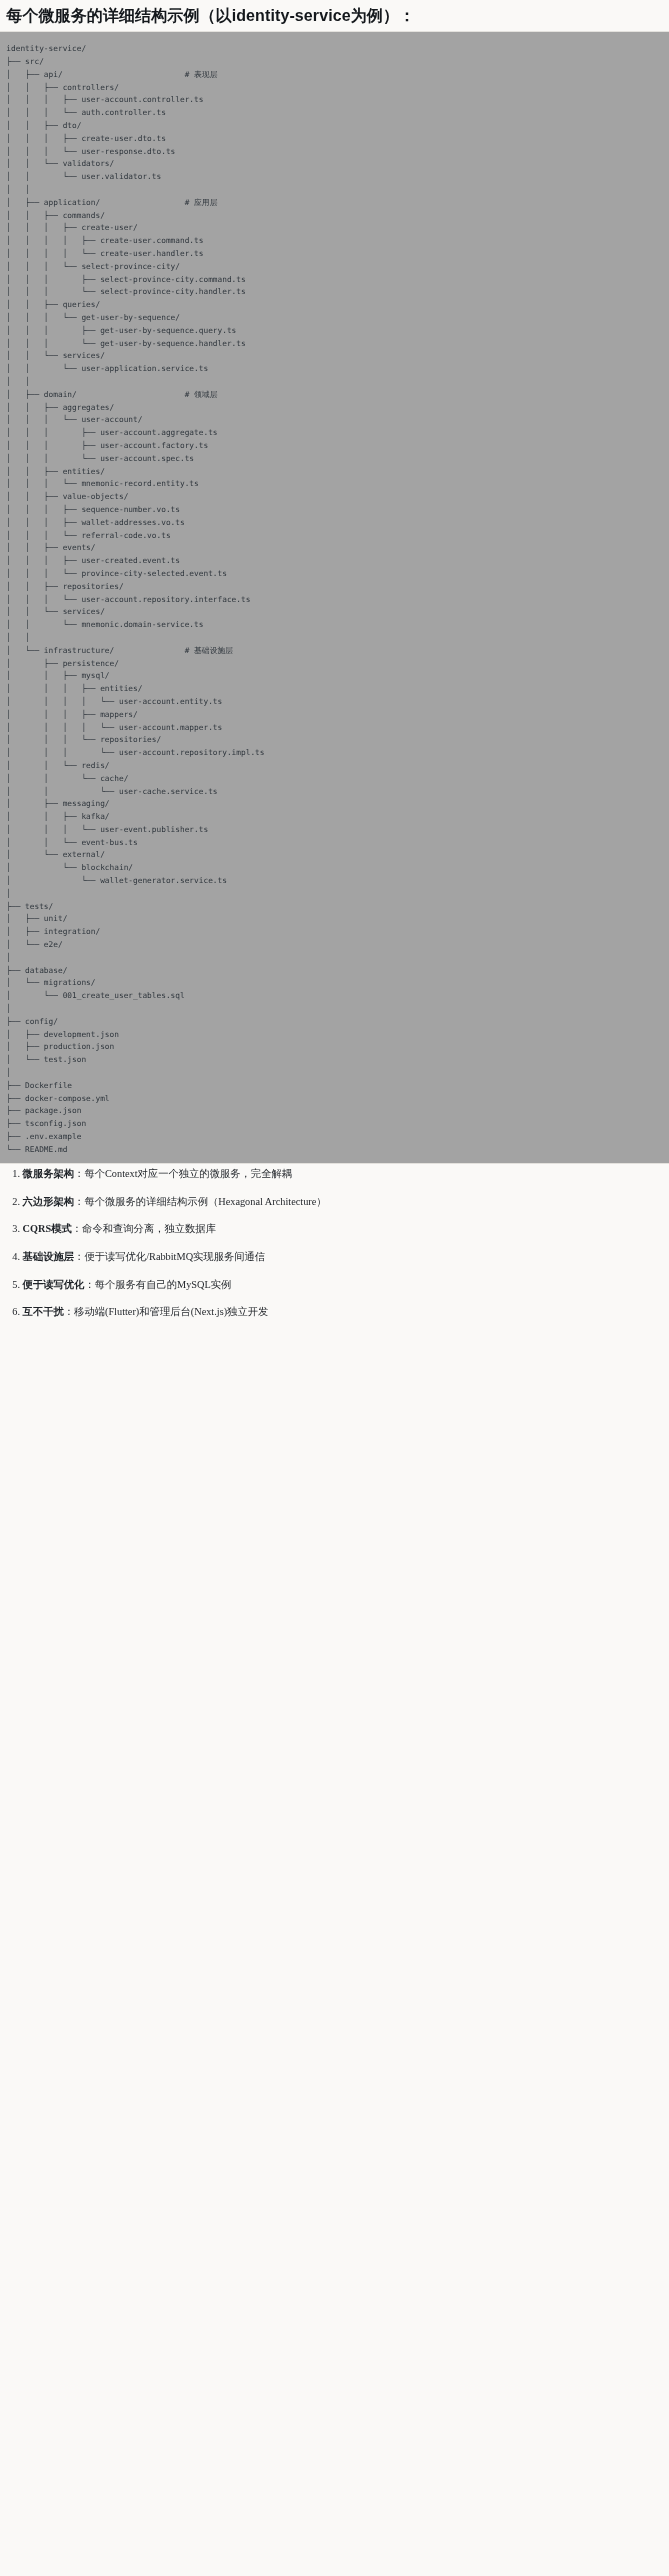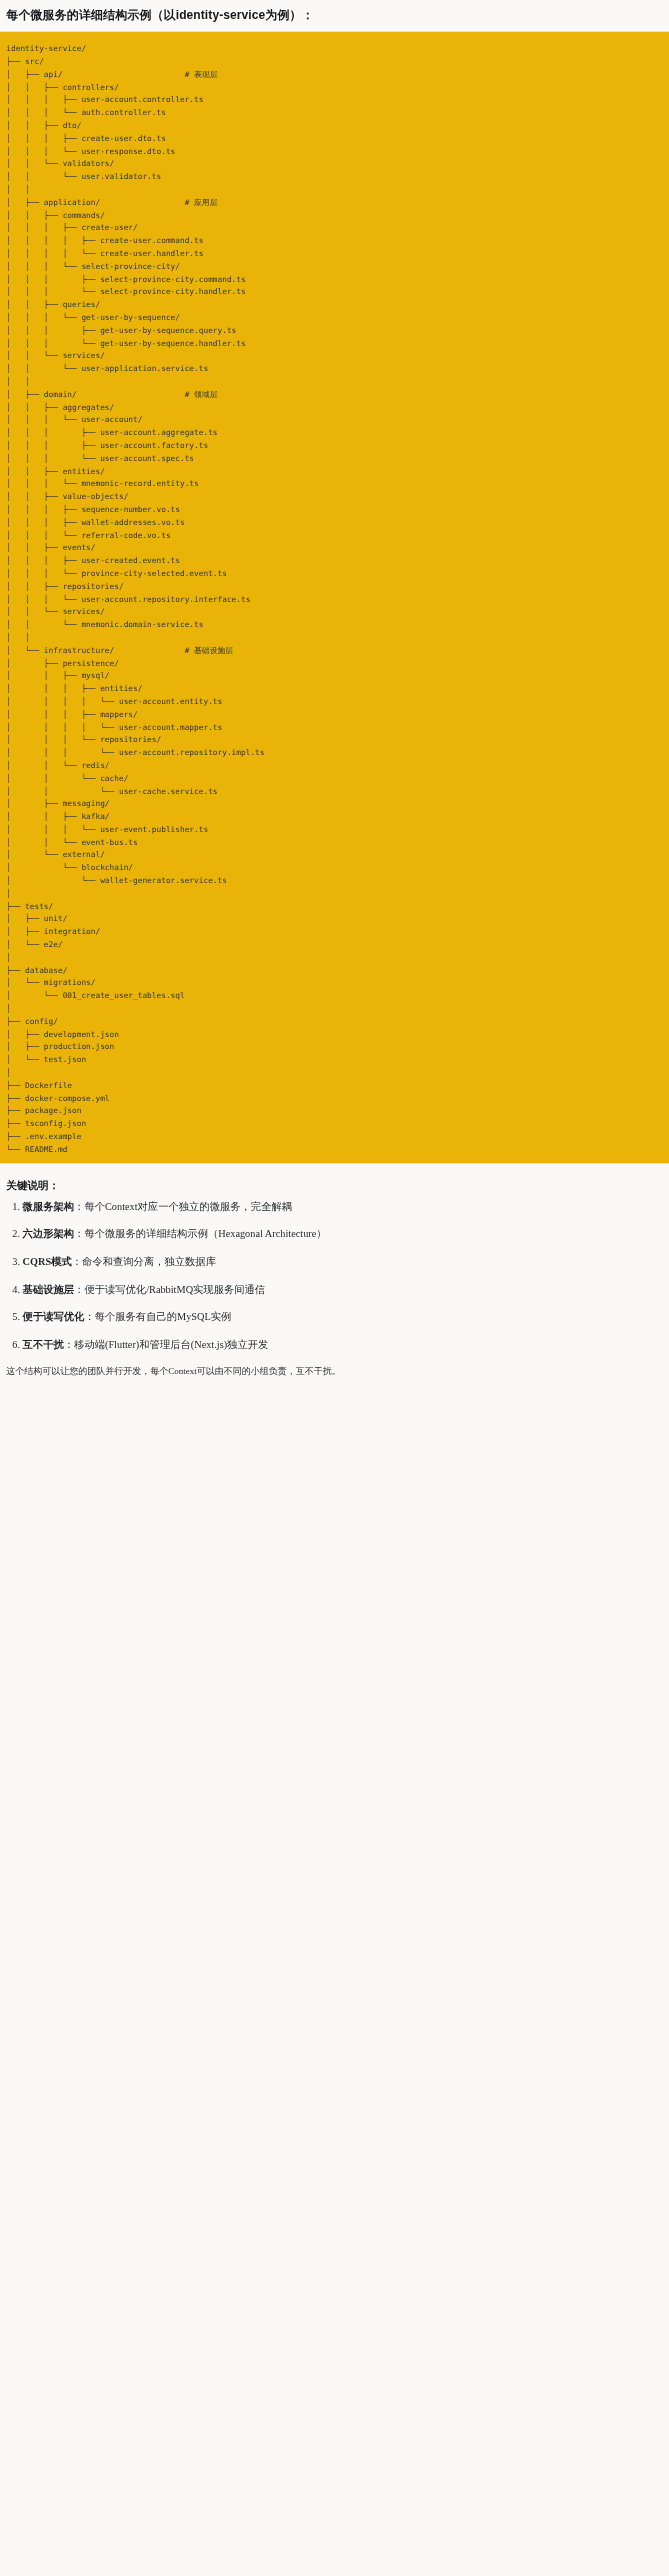--- a/index.html
+++ b/index.html
@@ -11,37 +11,37 @@
     width: 669px;
     font-family: "Liberation Serif", "DejaVu Serif", serif;
     color: #1f2328;
     -webkit-font-smoothing: antialiased;
   }
 
   
   #doc-title {
     font-family: "Liberation Sans", "DejaVu Sans", sans-serif;
     font-weight: bold;
-    font-size: 12px;
+    font-size: 16px;
     line-height: 13.8px;
     color: #14181c;
     padding: 8.8px 6.3px 8.8px 6.3px;
     margin: 0;
     letter-spacing: 0.1px;
   }
   .rule {
     height: 0.6px;
     background: #e3e1dd;
     width: 100%;
   }
 
   
   #tree-block {
     padding: 11.3px 0 6.3px 6.3px;
-    background: #eab308;
+    background: #a3a3a3;
   }
   pre#tree-pre {
     margin: 0;
     font-family: "DejaVu Sans Mono", "Liberation Mono", monospace;
     font-size: 7.8px;
     line-height: 12.8px;
     color: #2f363d;
     white-space: pre;
     letter-spacing: 0px;
     tab-size: 4;
@@ -174,21 +174,20 @@
 ├── package.json
 ├── tsconfig.json
 ├── .env.example
 └── README.md</pre>
 </div>
 
 <div class="rule"></div>
 
 <section id="notes">
 
-  <h2 id="notes-heading">关键说明：</h2>
 
   <ol id="notes-list">
     <li>
       <span class="note-label">微服务架构</span><span>：每个Context对应一个独立的微服务，完全解耦</span>
     </li>
     <li>
       <span class="note-label">六边形架构</span><span>：每个微服务的详细结构示例（Hexagonal Architecture）</span>
     </li>
     <li>
       <span class="note-label">CQRS模式</span><span>：命令和查询分离，独立数据库</span>
@@ -197,15 +196,14 @@
       <span class="note-label">基础设施层</span><span>：便于读写优化/RabbitMQ实现服务间通信</span>
     </li>
     <li>
       <span class="note-label">便于读写优化</span><span>：每个服务有自己的MySQL实例</span>
     </li>
     <li>
       <span class="note-label">互不干扰</span><span>：移动端(Flutter)和管理后台(Next.js)独立开发</span>
     </li>
   </ol>
 
-  <p id="closing">这个结构可以让您的团队并行开发，每个Context可以由不同的小组负责，互不干扰。</p>
 </section>
 
 
 </body></html>

